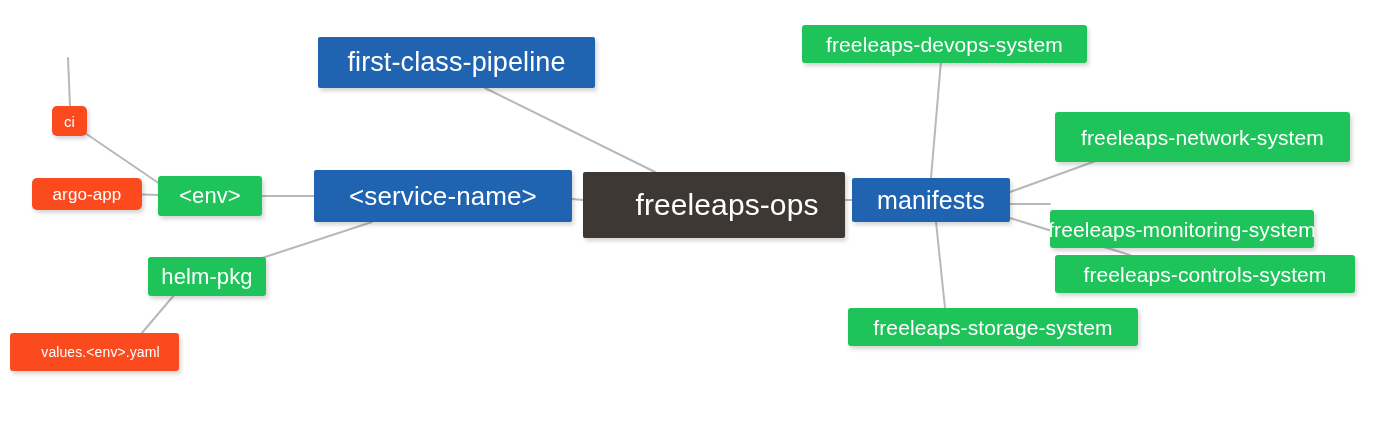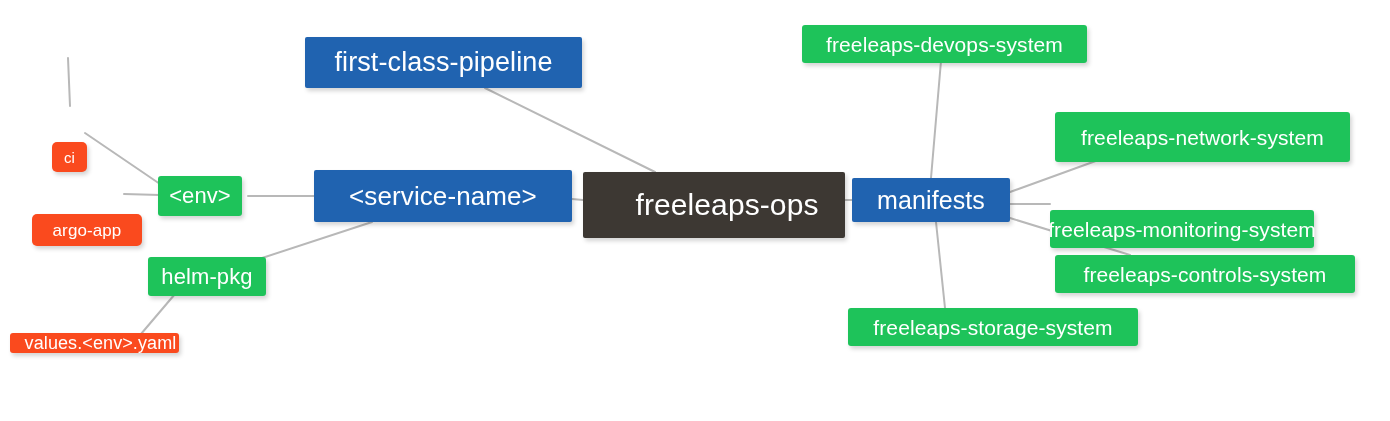--- a/index.html
+++ b/index.html
@@ -55,21 +55,20 @@
     background: #1ec35a;
     border-radius: 3px;
   }
   .node-orange {
     background: #fba72c;
     border-radius: 5px;
   }
   .node-red {
     background: #fa4a1e;
     border-radius: 5px;
-    margin-top: 36px;
   }
   .node-red-sq {
     background: #fa4a1e;
     border-radius: 3px;
   }
 </style>
 </head>
 <body>
 
 <div id="canvas">
@@ -102,50 +101,50 @@
 
     <line class="edge" x1="1010" y1="218" x2="1130" y2="255"></line>
 
     <line class="edge" x1="936" y1="222" x2="945" y2="308"></line>
   </svg>
 
   <div class="node node-root" style="left:583px; top:172px; width:262px; height:66px; font-size:30px;padding-left:26px;">
     <span>freeleaps-ops</span>
   </div>
 
-  <div class="node node-blue" style="left:305px; top:37px; width:277px; height:51px; font-size:27px;">
+  <div class="node node-blue" style="left:318px; top:37px; width:277px; height:51px; font-size:27px;">
     <span>first-class-pipeline</span>
   </div>
 
   <div class="node node-blue" style="left:314px; top:170px; width:258px; height:52px; font-size:26px;">
     <span>&lt;service-name&gt;</span>
   </div>
 
   <div class="node node-blue" style="left:852px; top:178px; width:158px; height:44px; font-size:25px;">
     <span>manifests</span>
   </div>
 
 
   <div class="node node-red" style="left:52px; top:106px; width:35px; height:30px; font-size:15px;">
     <span>ci</span>
   </div>
 
   <div class="node node-red" style="left:32px; top:178px; width:110px; height:32px; font-size:17px;">
     <span>argo-app</span>
   </div>
 
-  <div class="node node-green" style="left:158px; top:176px; width:84px; height:40px; font-size:22px;">
+  <div class="node node-green" style="left:158px; top:176px; width:104px; height:40px; font-size:22px;">
     <span>&lt;env&gt;</span>
   </div>
 
   <div class="node node-green" style="left:148px; top:257px; width:118px; height:39px; font-size:22px;">
     <span>helm-pkg</span>
   </div>
 
-  <div class="node node-red-sq" style="left:10px; top:333px; width:169px; height:20px; font-size:18px;padding-left:12px;">
+  <div class="node node-red-sq" style="left:10px; top:333px; width:169px; height:38px; font-size:14px;padding-left:12px;">
     <span>values.&lt;env&gt;.yaml</span>
   </div>
 
   <div class="node node-green" style="left:802px; top:25px; width:285px; height:38px; font-size:21px;">
     <span>freeleaps-devops-system</span>
   </div>
 
   <div class="node node-green" style="left:1055px; top:112px; width:295px; height:50px; font-size:21px;">
     <span>freeleaps-network-system</span>
   </div>

